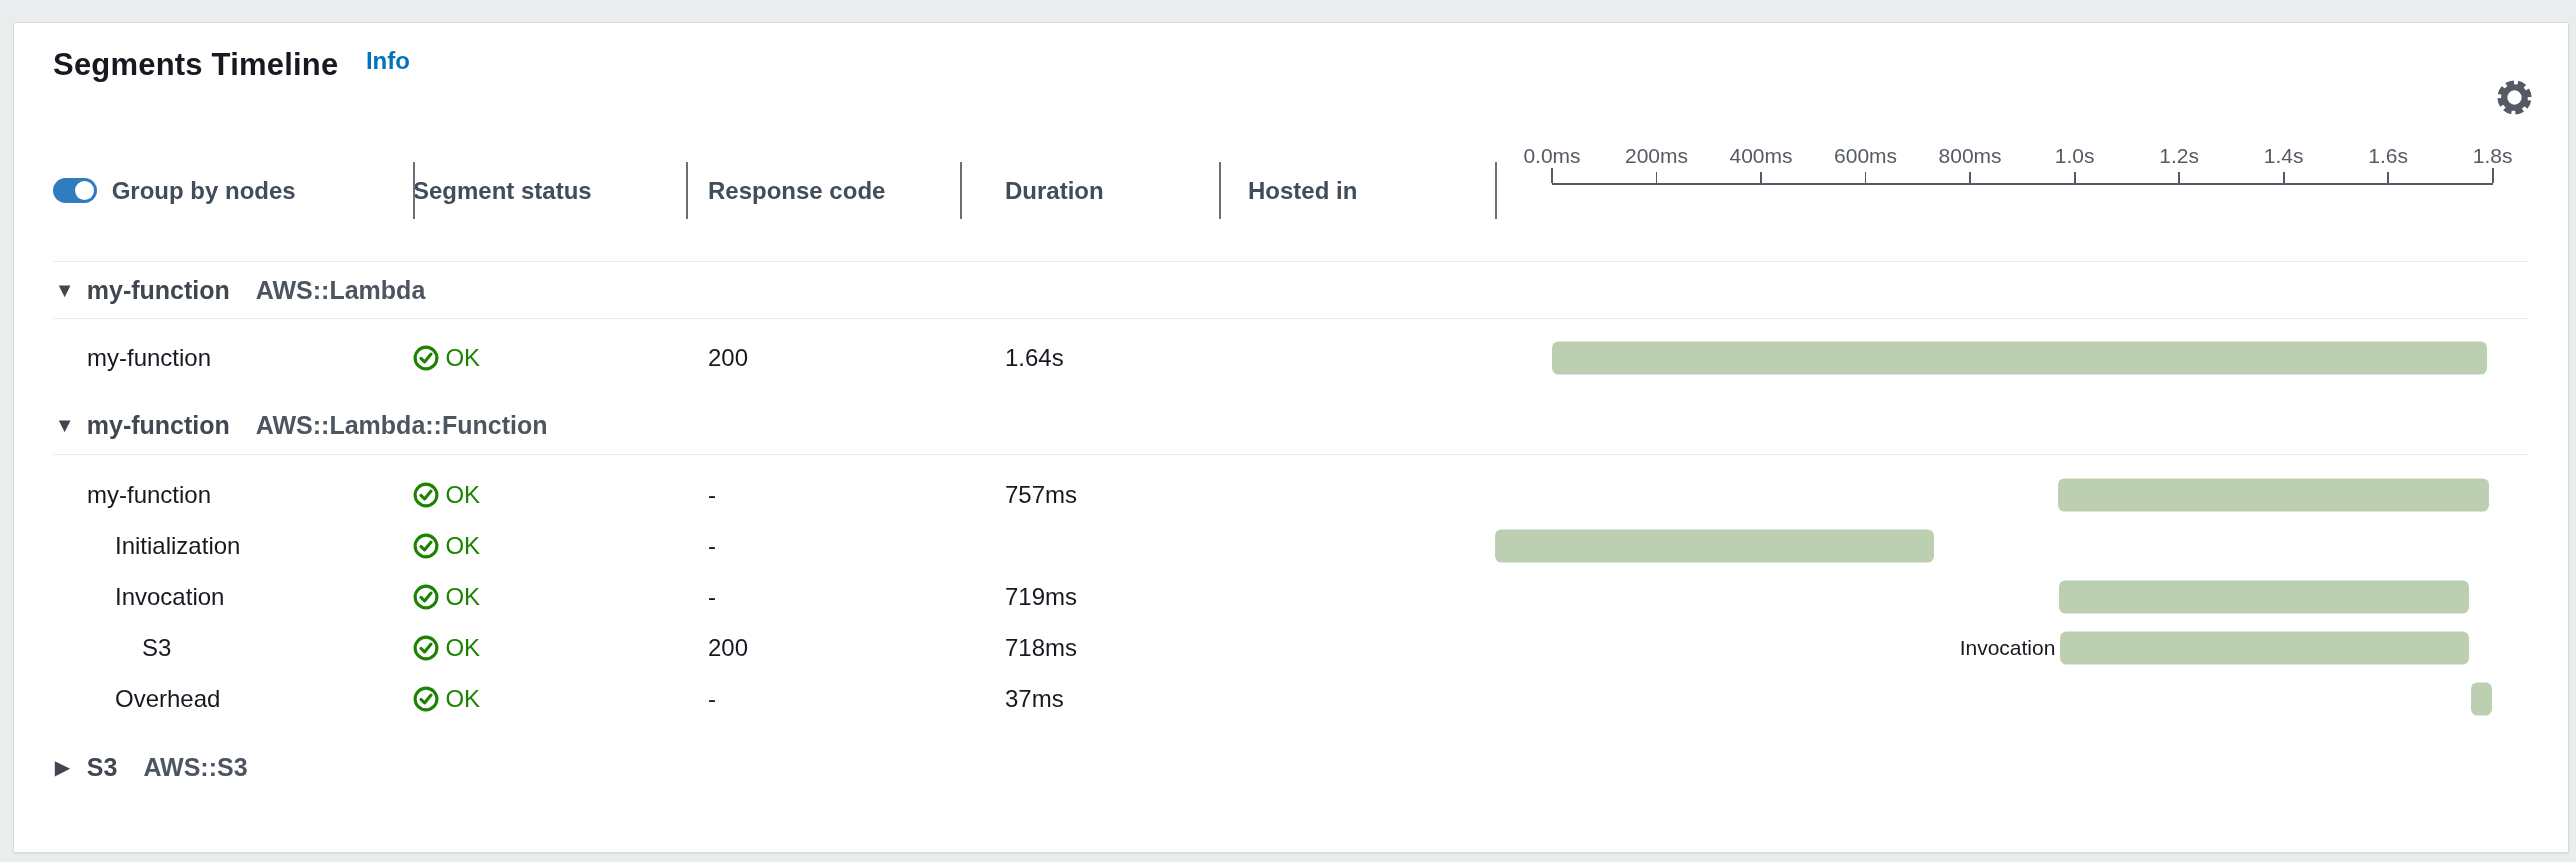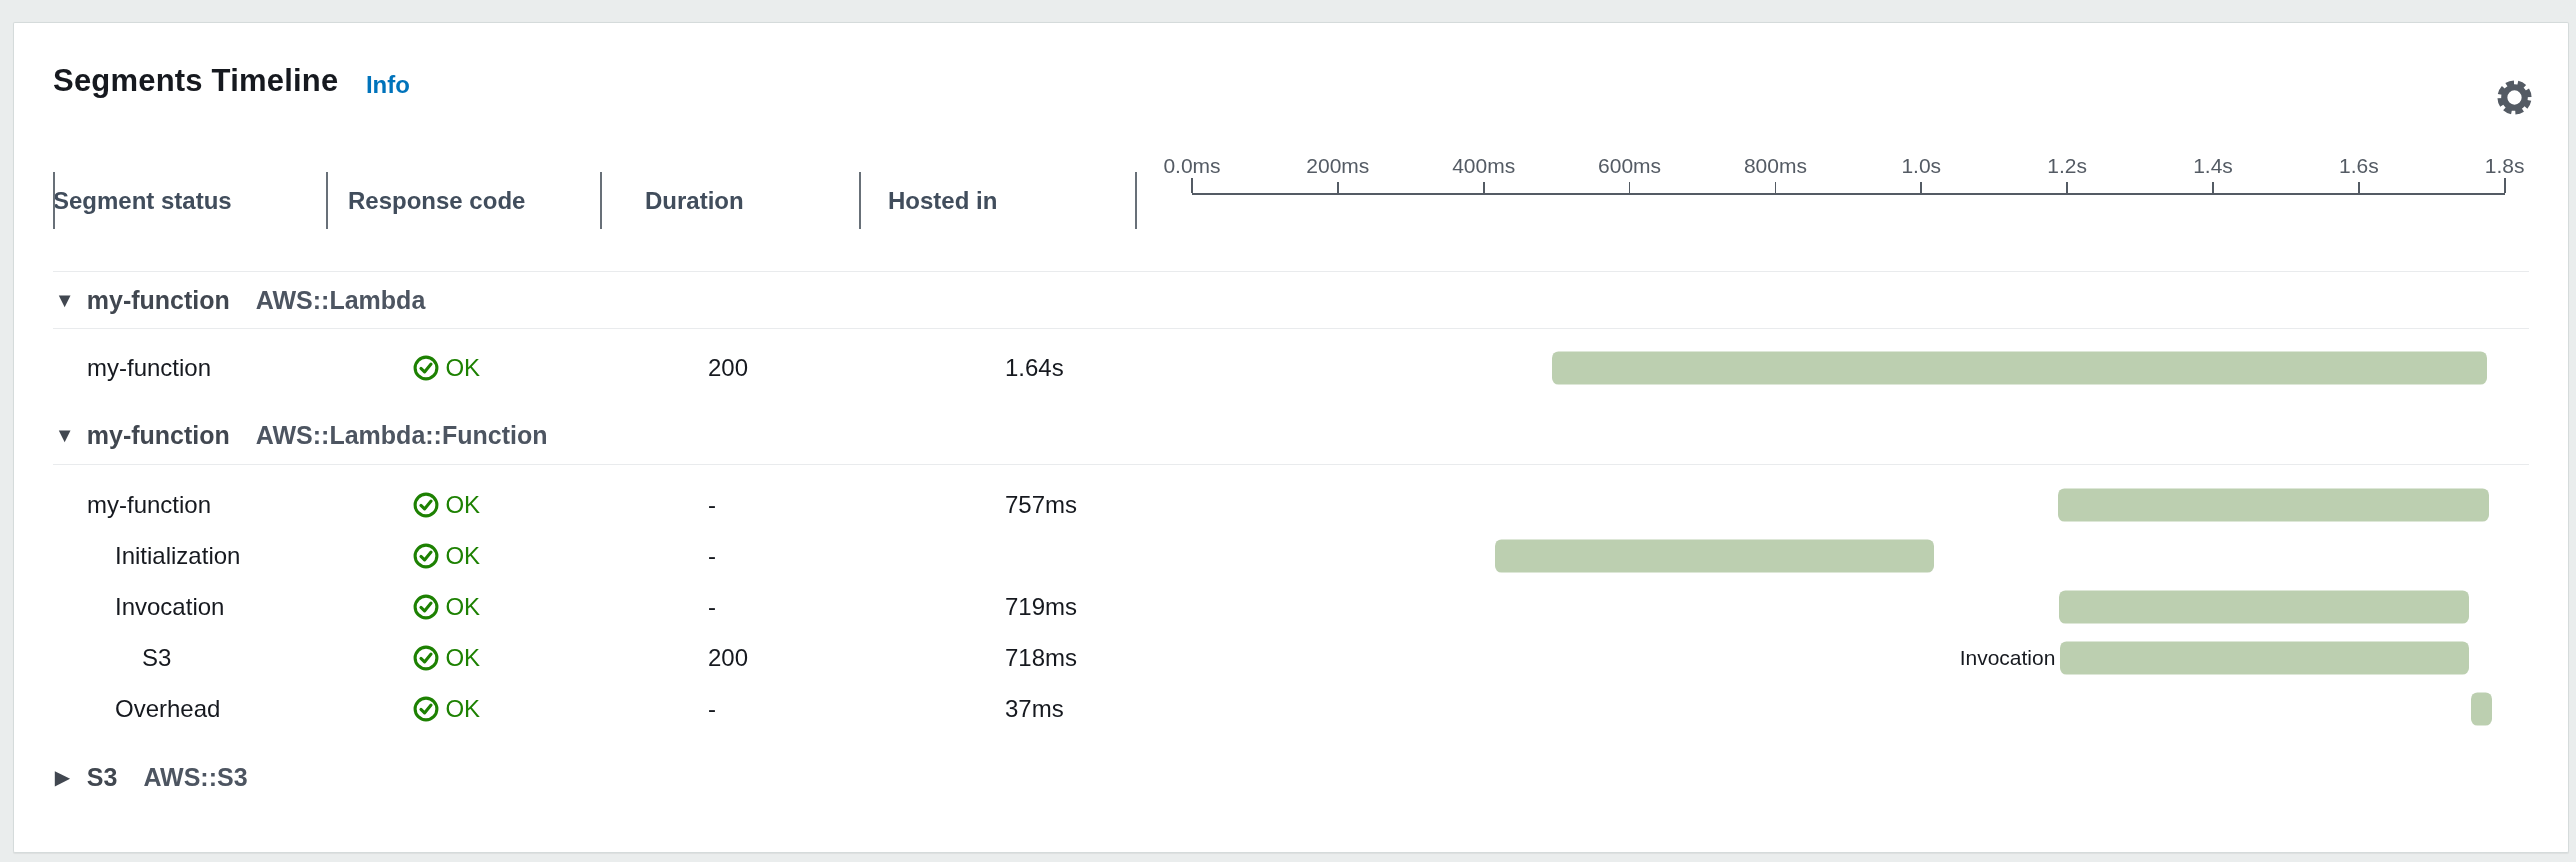--- a/index.html
+++ b/index.html
@@ -3,21 +3,21 @@
 <meta charset="utf-8">
 <style>
   * { margin:0; padding:0; box-sizing:border-box; }
   html,body { width:2576px; height:863px; background:#eaeded; overflow:hidden;
     font-family:"Liberation Sans","DejaVu Sans",sans-serif; color:#16191f; }
   .card { position:absolute; top:22px; left:13px; right:7.3px; bottom:9.2px;
     background:#fff; border:0.9px solid #d5dbdb; border-radius:1.8px;
     box-shadow:0 0.9px 0.9px rgba(0,0,0,.06); padding:0 39px; overflow:hidden; }
 
   
-  .title-row { margin-top:34px; display:flex; align-items:flex-end; height:42px; }
+  .title-row { margin-top:24px; display:flex; align-items:flex-start; height:42px; }
   .page-title { font-size:31px; font-weight:700; color:#16191f; letter-spacing:0.2px; }
   .info-link { margin-left:27.5px; font-size:24px; font-weight:700; color:#0073bb;
     text-decoration:none; cursor:pointer; }
   .settings-btn { position:absolute; top:55px; right:33px; width:40px; height:40px;
     background:none; border:none; cursor:pointer; }
 
   
   .toolbar { position:relative; display:flex; margin-top:73px; height:57px; }
   .tb-cell { position:relative; height:57px; display:flex; align-items:center; }
   .vdiv { position:absolute; left:0; top:0; bottom:0; width:1.8px; background:#687078; }
@@ -27,21 +27,21 @@
   .pad-status{} .pad-resp{padding-left:22px}
   .pad-dur{padding-left:45px} .pad-host{padding-left:29px}
 
   .toggle { width:44px; height:25px; border-radius:13px; background:#2f7cbe;
     position:relative; cursor:pointer; flex:none; }
   .knob { position:absolute; top:2.8px; right:2.8px; width:19px; height:19px;
     border-radius:50%; background:#fff; }
   .toggle-label { margin-left:14.7px; font-size:24px; font-weight:700; color:#414d5c; }
 
   
-  .ruler { position:absolute; left:57px; right:24px; top:-13.8px; height:37px;
+  .ruler { position:absolute; left:57px; right:36px; top:-13.8px; height:37px;
     border-bottom:2.8px solid #545b64; }
   .tick { position:absolute; bottom:0; width:1.8px; height:11px; background:#545b64;
     margin-left:-0.9px; }
   .tick.end { height:15.6px; }
   .tick-label { position:absolute; bottom:15.6px; transform:translateX(-50%);
     font-size:21px; color:#545b64; white-space:nowrap; }
 
   .toolbar-sep { margin-top:42px; border-bottom:1.8px solid #e9ebed; }
 
   
@@ -78,20 +78,26 @@
   <button class="settings-btn">
     <span>
       <svg width="39" height="39" viewBox="0 0 24 24">
         <circle cx="12" cy="12" r="8.4" fill="none" stroke="#545b64" stroke-width="4.2" stroke-dasharray="4.4 2.2" transform="rotate(11 12 12)"></circle>
         <circle cx="12" cy="12" r="6.3" fill="none" stroke="#545b64" stroke-width="3.8"></circle>
       </svg>
     </span>
   </button>
 
   <div class="toolbar">
+    <div class="tb-cell w-name">
+      <span class="toggle">
+        <span class="knob"></span>
+      </span>
+      <span class="toggle-label">Group by nodes</span>
+    </div>
     <span id="col-headers" style="display:contents"><div class="tb-cell w-status pad-status">
           <span class="vdiv"></span>
           <span class="hlabel">Segment status</span>
         </div><div class="tb-cell w-resp pad-resp">
           <span class="vdiv"></span>
           <span class="hlabel">Response code</span>
         </div><div class="tb-cell w-dur pad-dur">
           <span class="vdiv"></span>
           <span class="hlabel">Duration</span>
         </div><div class="tb-cell w-host pad-host">

